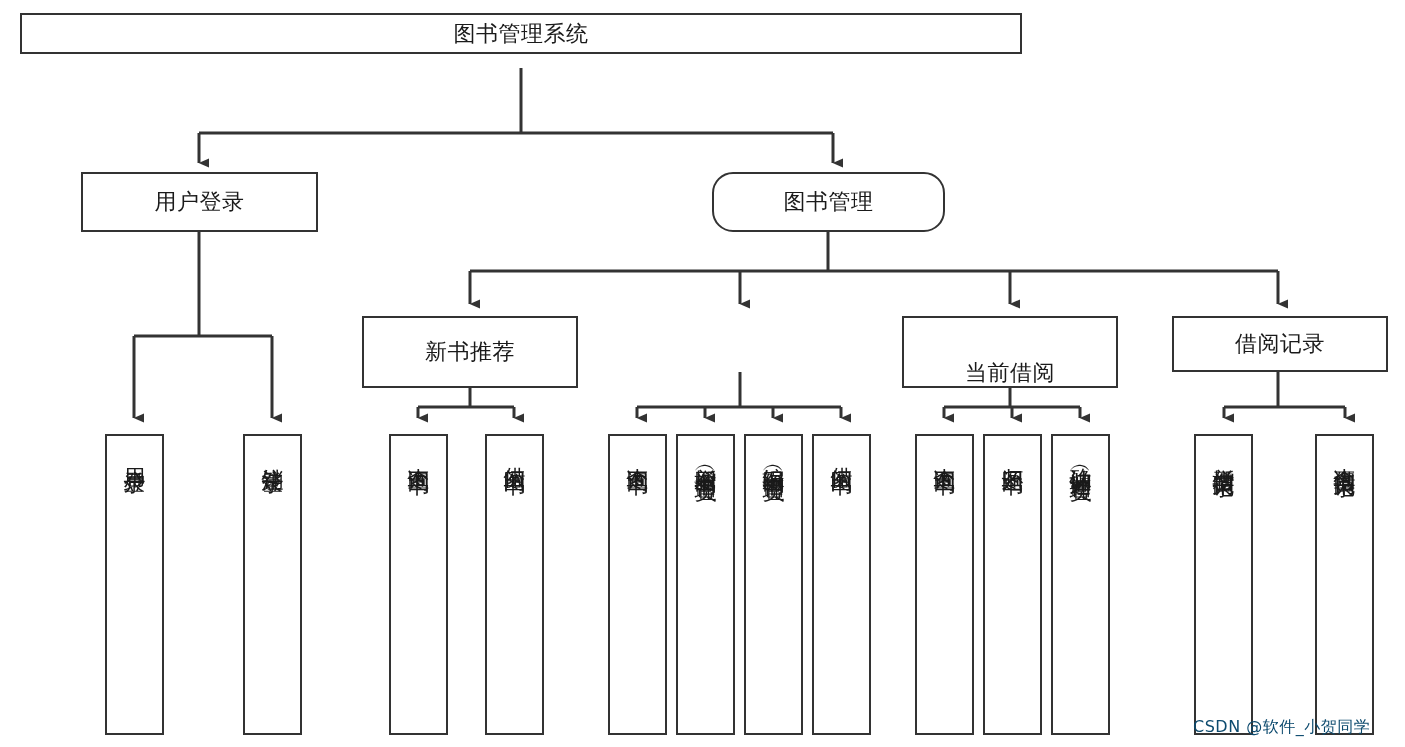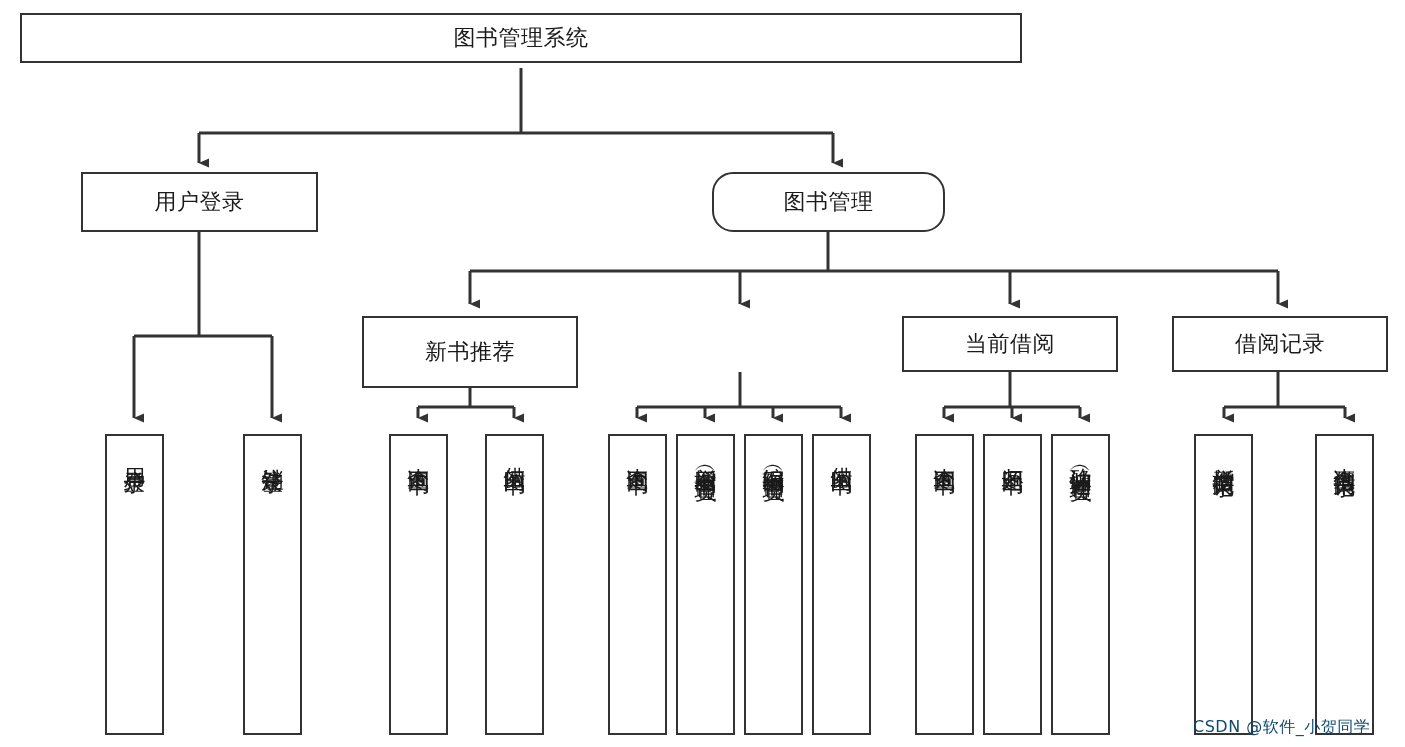--- a/index.html
+++ b/index.html
@@ -117,35 +117,35 @@
       <path d="M1012,407 L1012,418" marker-end="url(#arrowhead)"></path>
       <path d="M1080,407 L1080,418" marker-end="url(#arrowhead)"></path>
 
       <path d="M1278,372 L1278,407"></path>
       <path d="M1224,407 L1345,407"></path>
       <path d="M1224,407 L1224,418" marker-end="url(#arrowhead)"></path>
       <path d="M1345,407 L1345,418" marker-end="url(#arrowhead)"></path>
     </g>
   </svg>
 
-  <div class="node horiz" style="left:20px; top:13px; width:1002px; height:50px;">
+  <div class="node horiz" style="left:20px; top:13px; width:1002px; height:41px;">
     <span class="label">图书管理系统</span>
   </div>
 
   <div class="node horiz" style="left:81px; top:172px; width:237px; height:60px;">
     <span class="label">用户登录</span>
   </div>
   <div class="node horiz" style="left:712px; top:172px; width:233px; height:60px;border-radius:21px;">
     <span class="label">图书管理</span>
   </div>
 
   <div class="node horiz" style="left:362px; top:316px; width:216px; height:72px;">
     <span class="label">新书推荐</span>
   </div>
-  <div class="node horiz" style="left:902px; top:316px; width:216px; height:56px;">
+  <div class="node horiz" style="left:902px; top:316px; width:216px; height:72px;align-items:flex-end;">
     <span class="label">当前借阅</span>
   </div>
   <div class="node horiz" style="left:1172px; top:316px; width:216px; height:56px;">
     <span class="label">借阅记录</span>
   </div>
 
   <div class="node vert" style="left:105px; top:434px; width:59px; height:301px;">
     <span class="label">用户登录</span>
   </div>
   <div class="node vert" style="left:243px; top:434px; width:59px; height:301px;">

